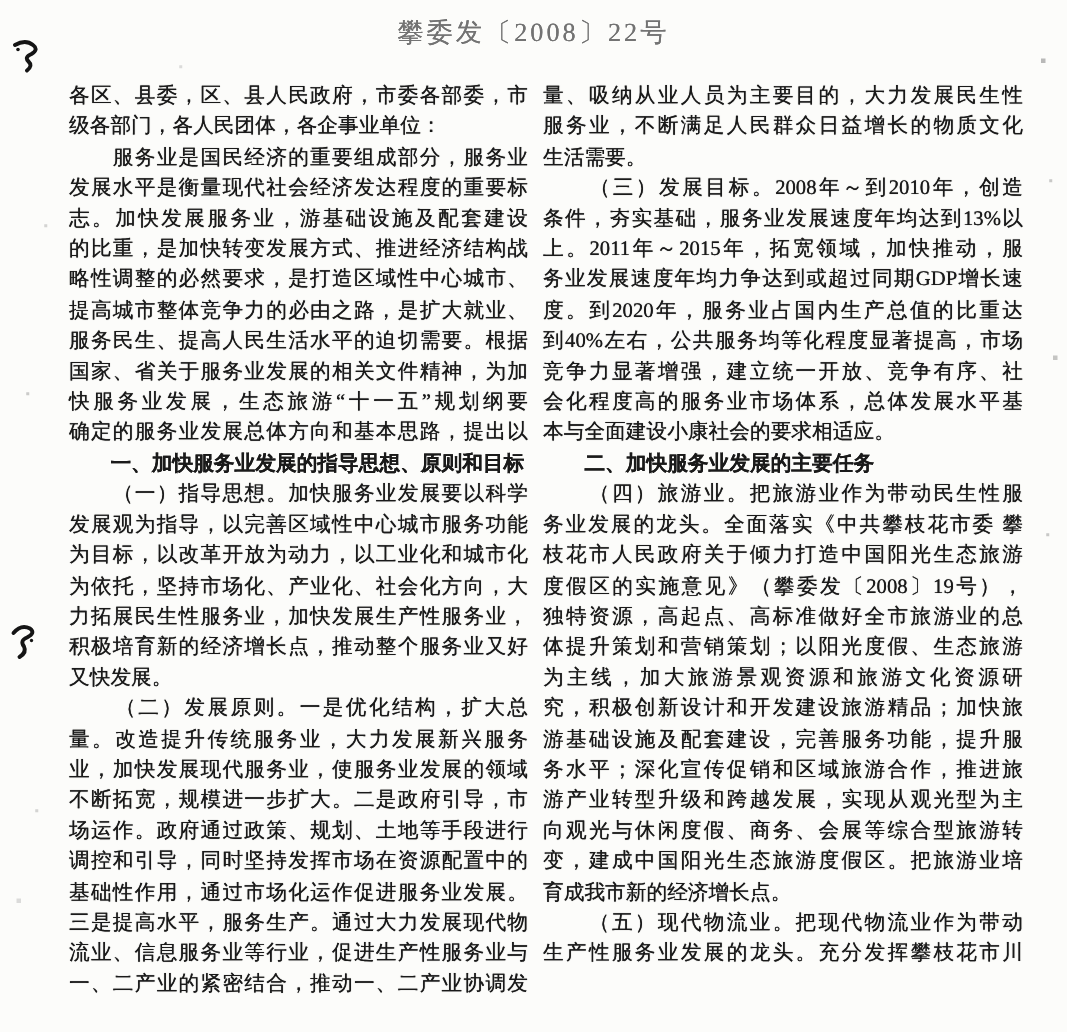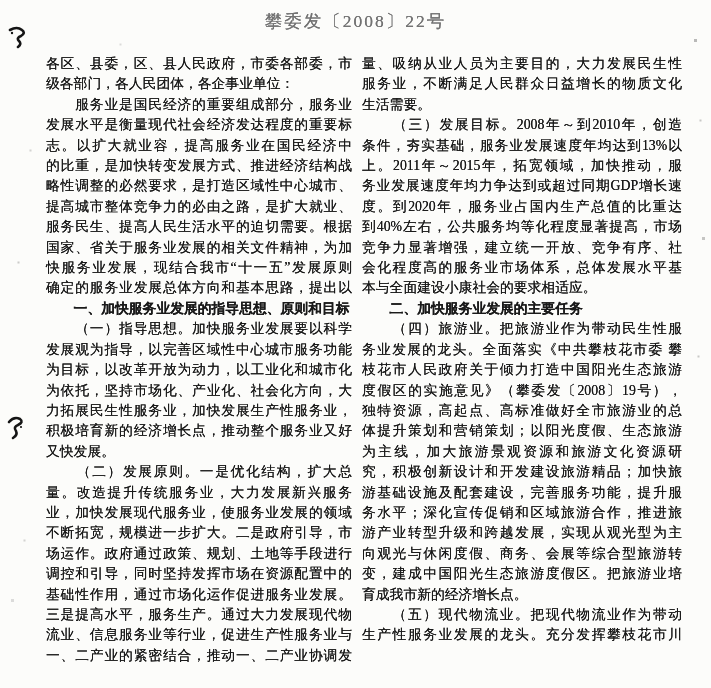--- a/index.html
+++ b/index.html
@@ -79,27 +79,27 @@
 <svg class="ink" style="left:5px; top:414px;" width="22" height="26" viewBox="0 0 22 26">
   <path d="M4 8 Q9 2 15 5 Q19 8 13 11 Q8 13 11 17 Q13 21 8 24" fill="none" stroke="#151515" stroke-width="2.6" stroke-linecap="round"></path>
   <circle cx="16" cy="13" r="1.1" fill="#151515"></circle>
 </svg>
 
 <div class="column col-left" id="col-left">
     <div class="line j">各区、县委，区、县人民政府，市委各部委，市</div>
     <div class="line">级各部门，各人民团体，各企事业单位：</div>
     <div class="line j">　　服务业是国民经济的重要组成部分，服务业</div>
     <div class="line j">发展水平是衡量现代社会经济发达程度的重要标</div>
-    <div class="line j">志。以扩大就业容，提高服务业在国民经济中</div>
+    <div class="line j">志。加快发展服务业，游基础设施及配套建设</div>
     <div class="line j">的比重，是加快转变发展方式、推进经济结构战</div>
     <div class="line j">略性调整的必然要求，是打造区域性中心城市、</div>
     <div class="line j">提高城市整体竞争力的必由之路，是扩大就业、</div>
     <div class="line j">服务民生、提高人民生活水平的迫切需要。根据</div>
     <div class="line j">国家、省关于服务业发展的相关文件精神，为加</div>
-    <div class="line j">快服务业发展，现结合我市“十一五”发展原则</div>
+    <div class="line j">快服务业发展，生态旅游“十一五”规划纲要</div>
     <div class="line j">确定的服务业发展总体方向和基本思路，提出以</div>
     <div class="line b">　　一、加快服务业发展的指导思想、原则和目标</div>
     <div class="line j">　　（一）指导思想。加快服务业发展要以科学</div>
     <div class="line j">发展观为指导，以完善区域性中心城市服务功能</div>
     <div class="line j">为目标，以改革开放为动力，以工业化和城市化</div>
     <div class="line j">为依托，坚持市场化、产业化、社会化方向，大</div>
     <div class="line j">力拓展民生性服务业，加快发展生产性服务业，</div>
     <div class="line j">积极培育新的经济增长点，推动整个服务业又好</div>
     <div class="line">又快发展。</div>
     <div class="line j">　　（二）发展原则。一是优化结构，扩大总</div>

